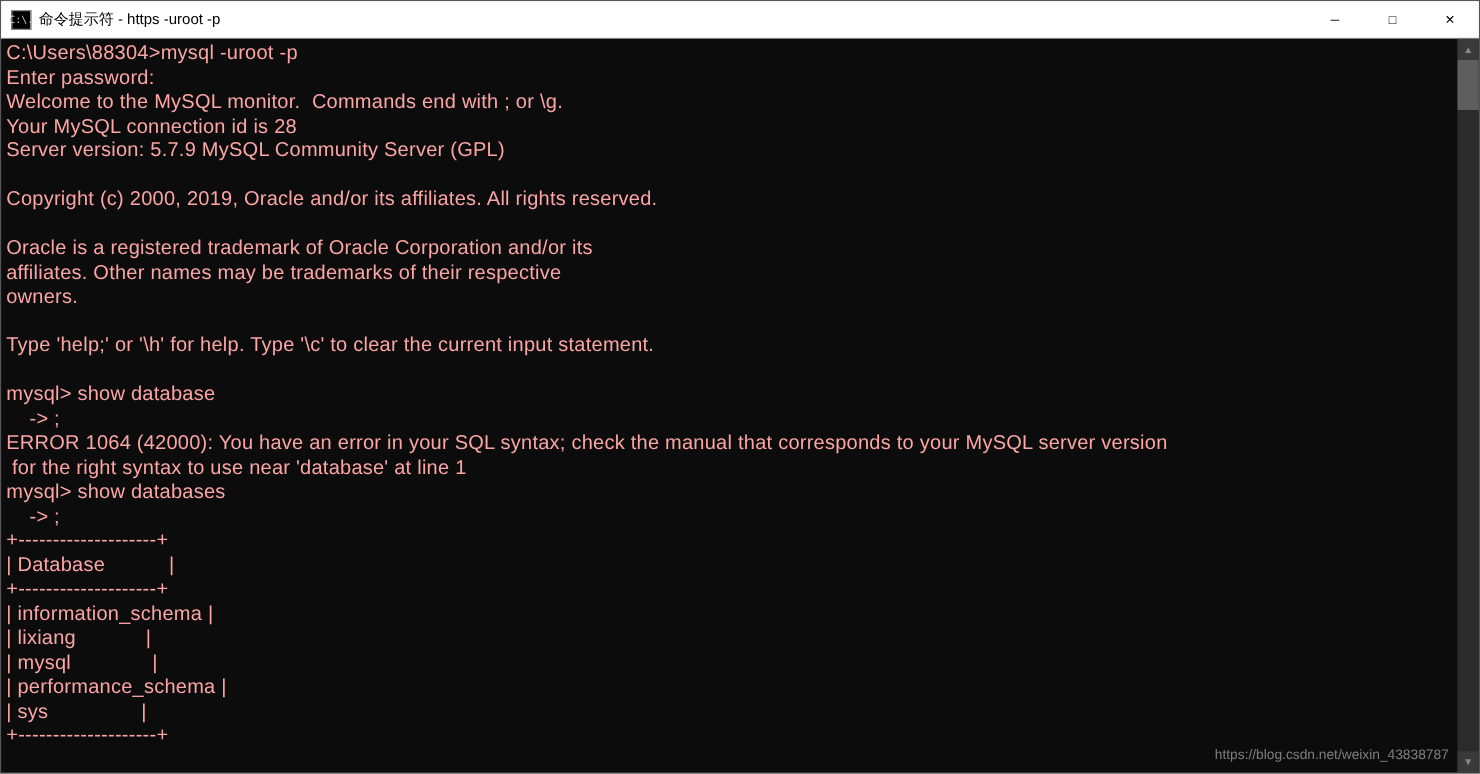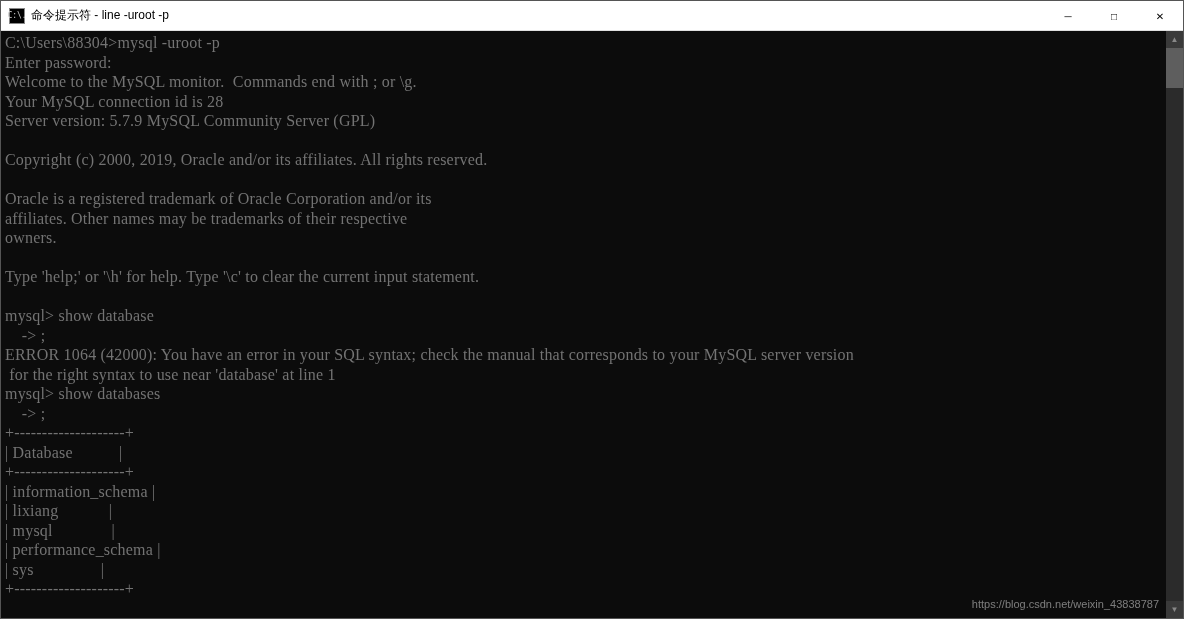--- a/index.html
+++ b/index.html
@@ -64,22 +64,22 @@
     }
     .terminal-area {
       flex: 1;
       display: flex;
       background: #0c0c0c;
       position: relative;
     }
     .terminal {
       flex: 1;
       background: #0c0c0c;
-      color: #737373;
-      font-family: Liberation Serif, serif;
+      color: #fca5a5;
+      font-family: Liberation Sans, sans-serif;
       font-size: 16px;
       line-height: 19.5px;
       padding: 2px 0 0 4px;
       white-space: pre;
       overflow: hidden;
       letter-spacing: 0.2px;
     }
     .scrollbar {
       width: 17px;
       background: #2b2b2b;
@@ -117,21 +117,21 @@
       font-family: Arial, sans-serif;
       pointer-events: none;
     }
   </style>
 </head>
 <body>
 
 <div class="window">
   <div class="titlebar">
     <div class="title-icon">C:\.</div>
-    <div class="title-text">命令提示符 - line  -uroot -p</div>
+    <div class="title-text">命令提示符 - https  -uroot -p</div>
     <div class="window-controls">
       <div class="win-btn">─</div>
       <div class="win-btn">□</div>
       <div class="win-btn close">✕</div>
     </div>
   </div>
   <div class="terminal-area">
     <div class="terminal">C:\Users\88304&gt;mysql -uroot -p
 Enter password:
 Welcome to the MySQL monitor.  Commands end with ; or \g.

